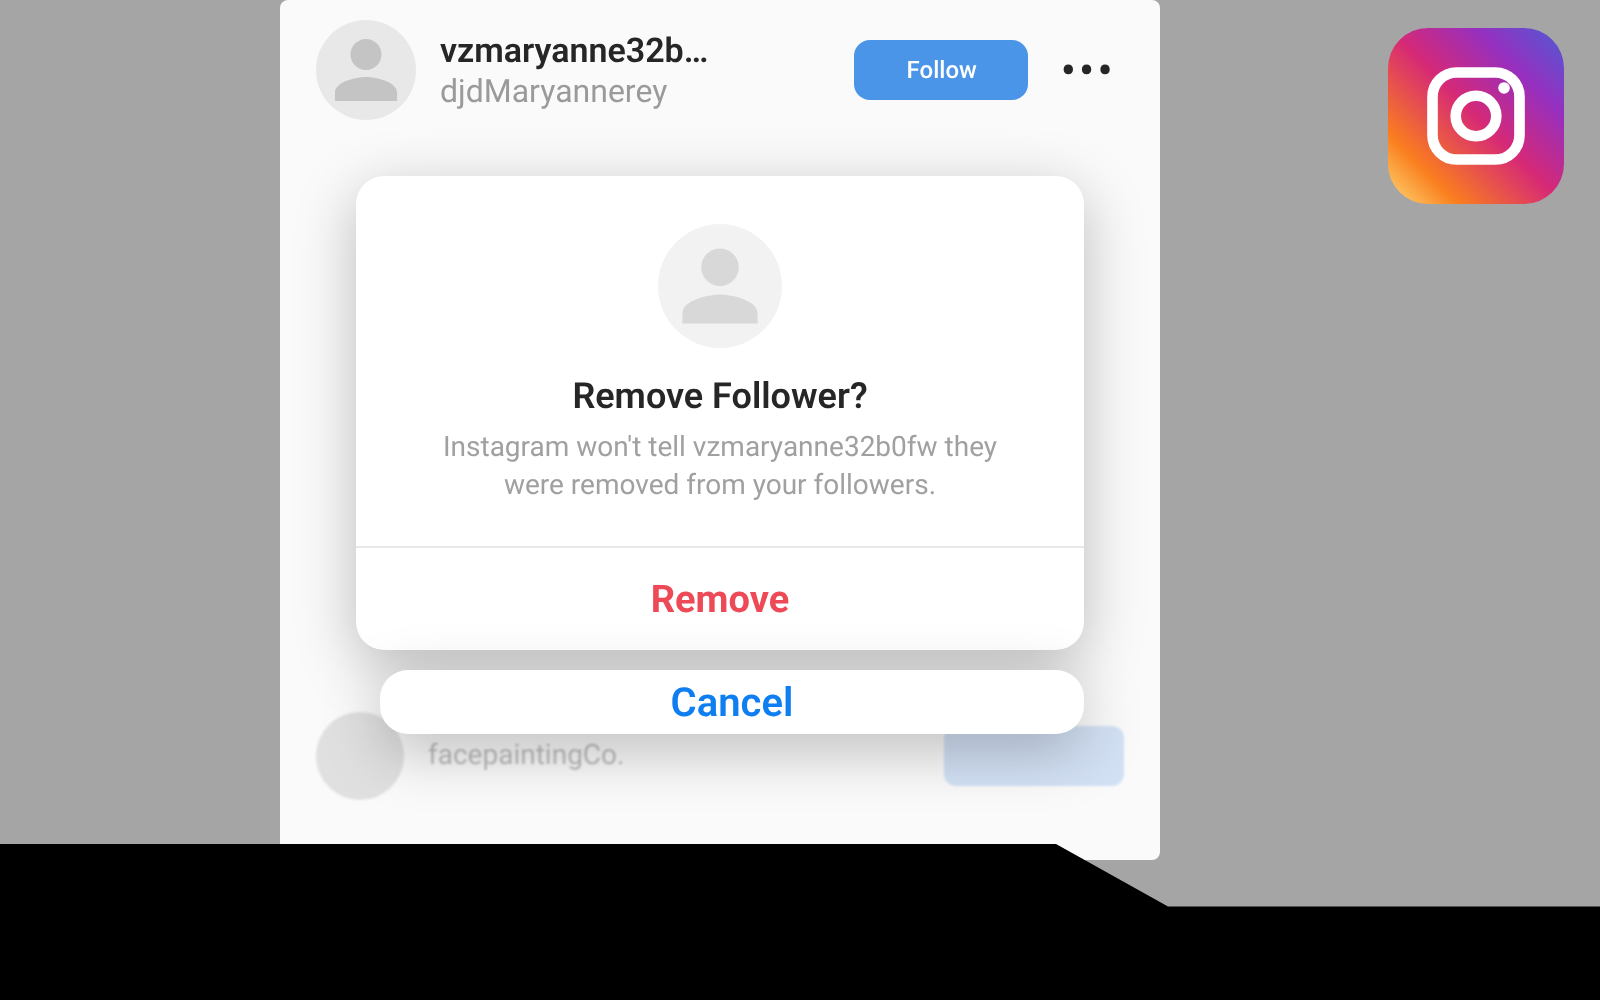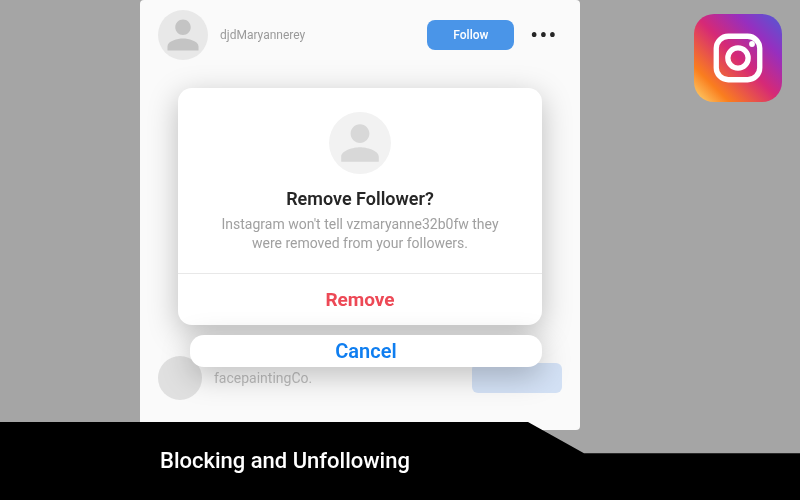--- a/index.html
+++ b/index.html
@@ -50,21 +50,21 @@
     }
     .display-name {
       font-weight: 600;
       font-size: 17px;
       color: #262626;
       white-space: nowrap;
       overflow: hidden;
       text-overflow: ellipsis;
     }
     .username {
-      font-size: 12px;
+      font-size: 16px;
       color: #9a9a9a;
     }
     .follow-btn {
       background: #4a95e8;
       color: #fff;
       border: none;
       border-radius: 8px;
       padding: 8px 26px;
       font-size: 12px;
       font-weight: 500;
@@ -202,20 +202,21 @@
 <body>
 
 <div class="content-card">
   <div class="profile-row">
     <div class="avatar-bg">
       <svg viewBox="0 0 24 24">
         <path d="M12 12c2.7 0 4.9-2.2 4.9-4.9S14.7 2.2 12 2.2 7.1 4.4 7.1 7.1 9.3 12 12 12zm0 2.2c-3.3 0-9.8 1.6-9.8 4.9v2.7h19.6v-2.7c0-3.3-6.5-4.9-9.8-4.9z"></path>
       </svg>
     </div>
     <div class="name-col">
+      <div class="display-name">vzmaryanne32b…</div>
       <div class="username">djdMaryannerey</div>
     </div>
     <button class="follow-btn">Follow</button>
     <div class="more-dots">•••</div>
   </div>
 
   <div class="blurred-row">
     <div class="blurred-avatar"></div>
     <span>facepaintingCo.</span>
     <div class="blurred-btn"></div>
@@ -238,14 +239,13 @@
 
 <div class="ig-logo">
   <svg viewBox="0 0 24 24" fill="none" stroke="#fff" stroke-width="2.2">
     <rect x="3" y="3" width="18" height="18" rx="5"></rect>
     <circle cx="12" cy="12" r="4.2"></circle>
     <circle cx="17.8" cy="6.2" r="1.2" fill="#fff" stroke="none"></circle>
   </svg>
 </div>
 
 <div class="caption-bar">
-  <div>Blocking and Unfollowing</div>
 </div>
 
 </body></html>

